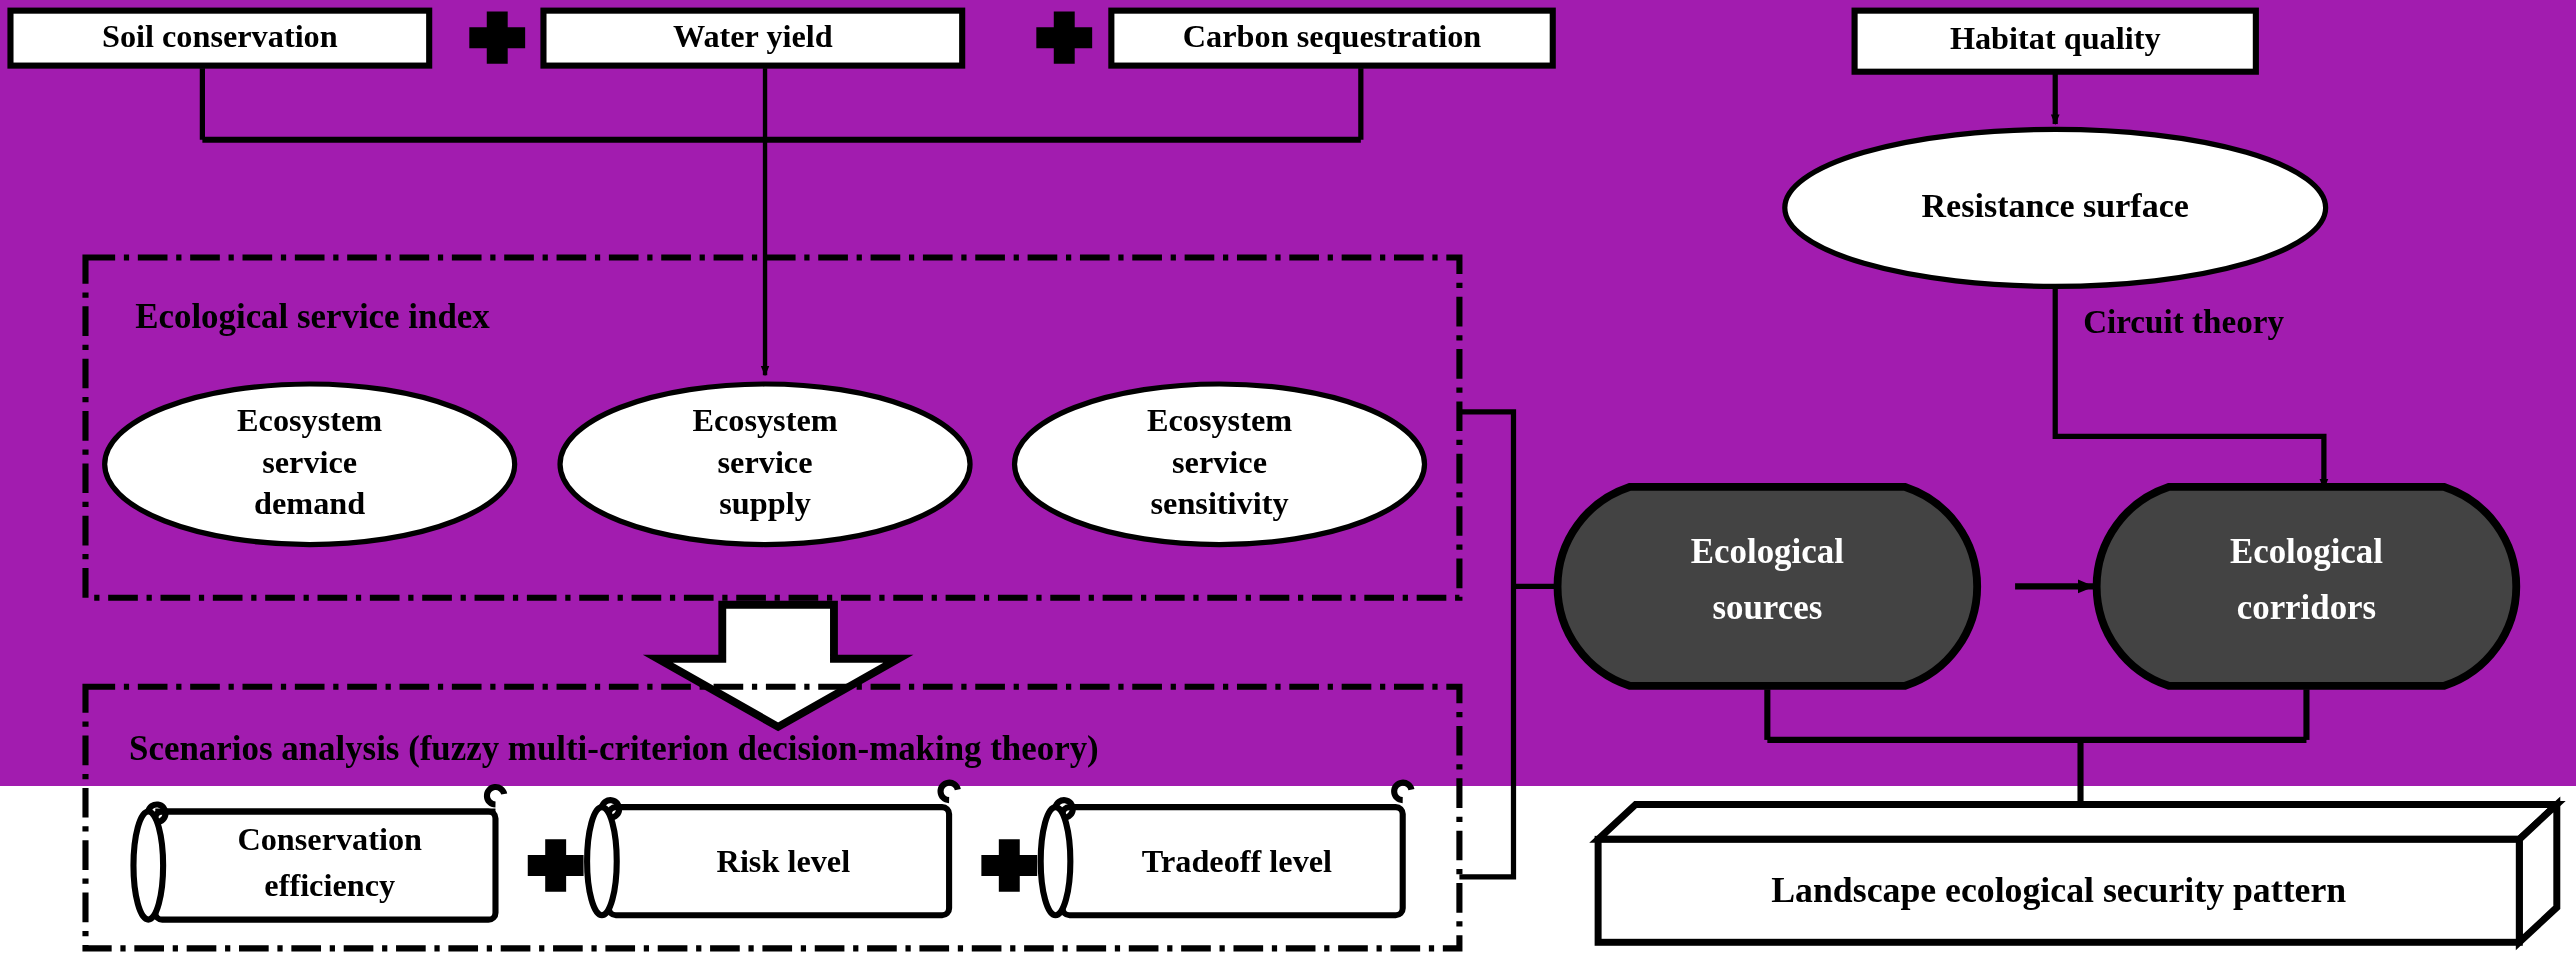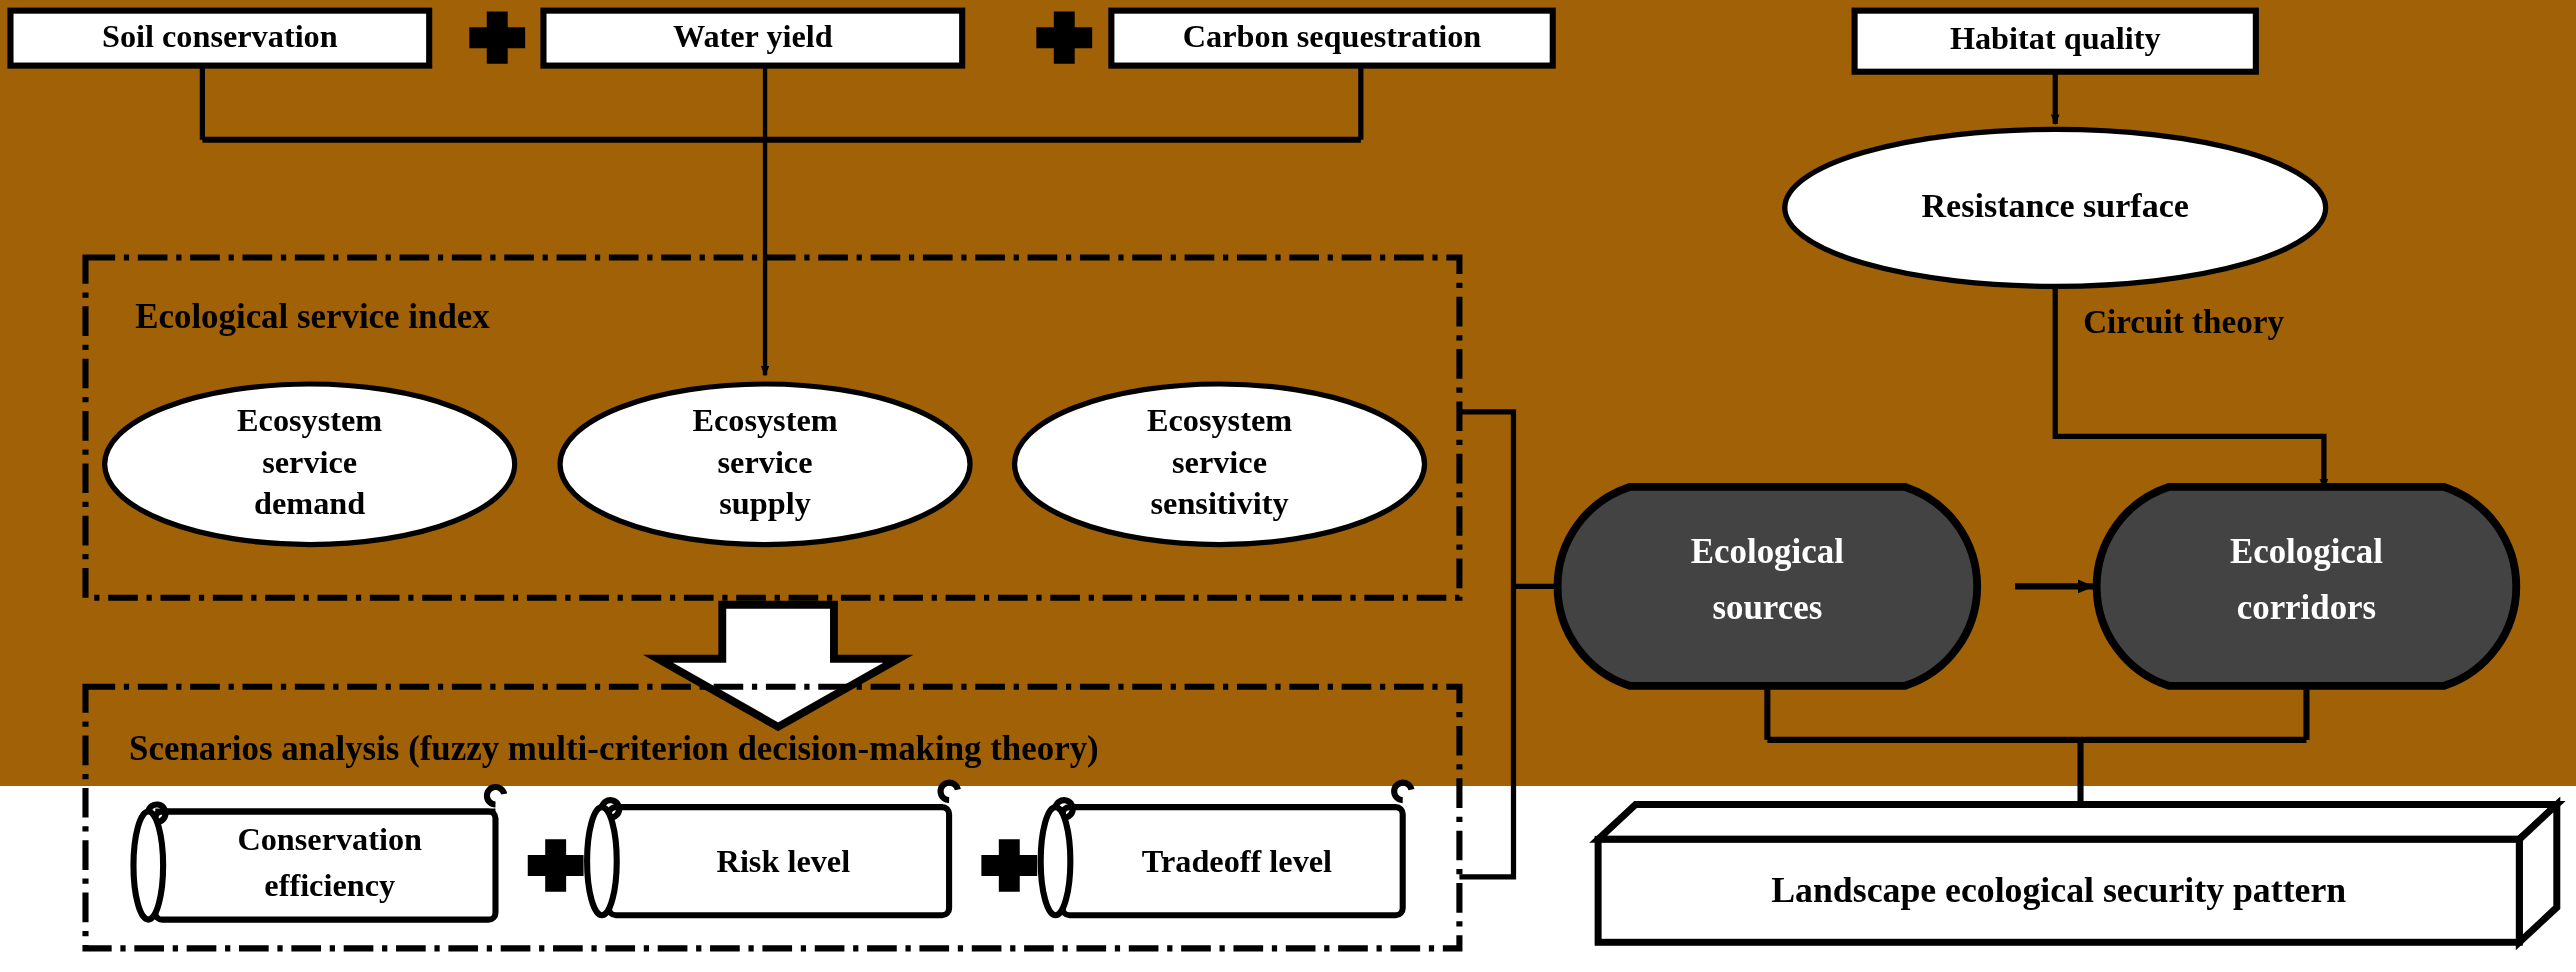--- a/index.html
+++ b/index.html
@@ -1,18 +1,18 @@
 <!DOCTYPE html>
 <html style="font-size:14px"><head>
 <meta charset="utf-8">
 <style>
   html,body{margin:0;padding:0;background:#ffffff;}
   body{width:2576px;height:973px;overflow:hidden;
        font-family:"Liberation Serif", serif;}
-  #stage{position:relative;width:2576px;height:786px;background:#a16207;}
+  #stage{position:relative;width:2576px;height:786px;background:#a21caf;}
   svg#diagram{position:absolute;left:0;top:0;width:2576px;height:973px;}
   .lbl{font-family:"Liberation Serif", serif;font-weight:bold;fill:#000;
        text-anchor:middle;dominant-baseline:middle;}
   .lbl-w{fill:#ffffff;}
   .lbl-left{text-anchor:start;}
   text{white-space:pre;}
 </style>
 </head>
 <body>
 

